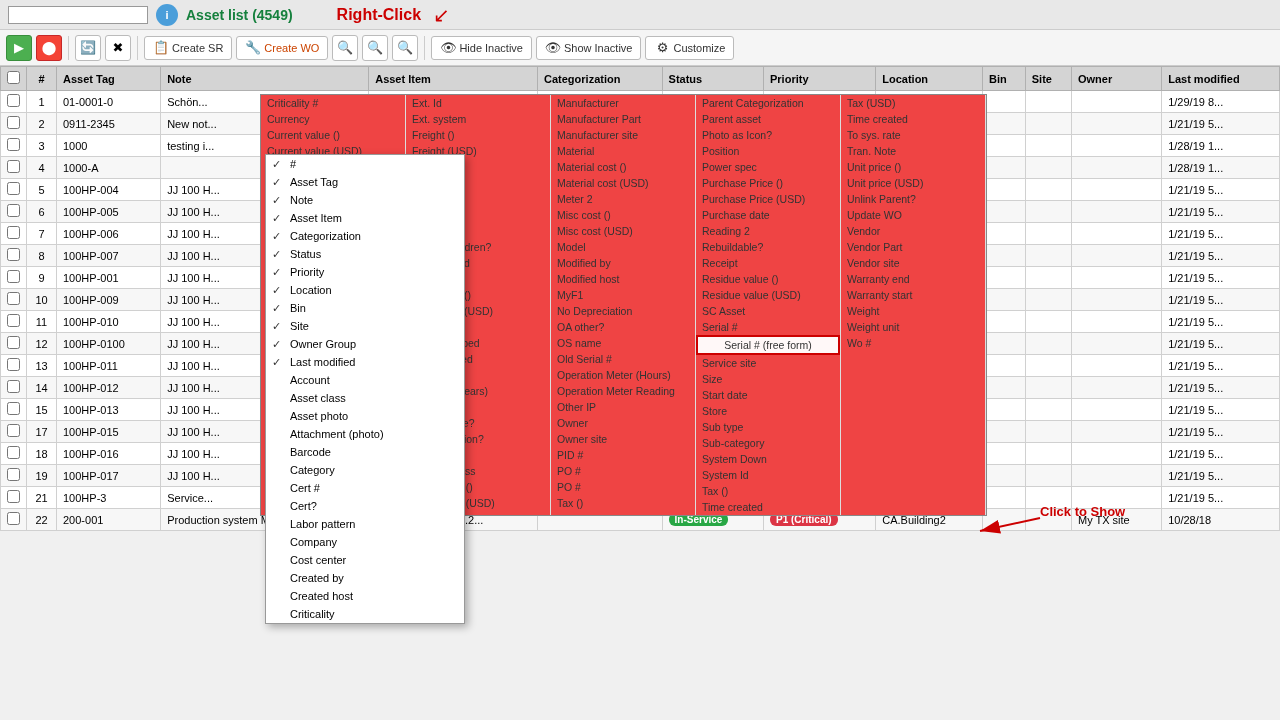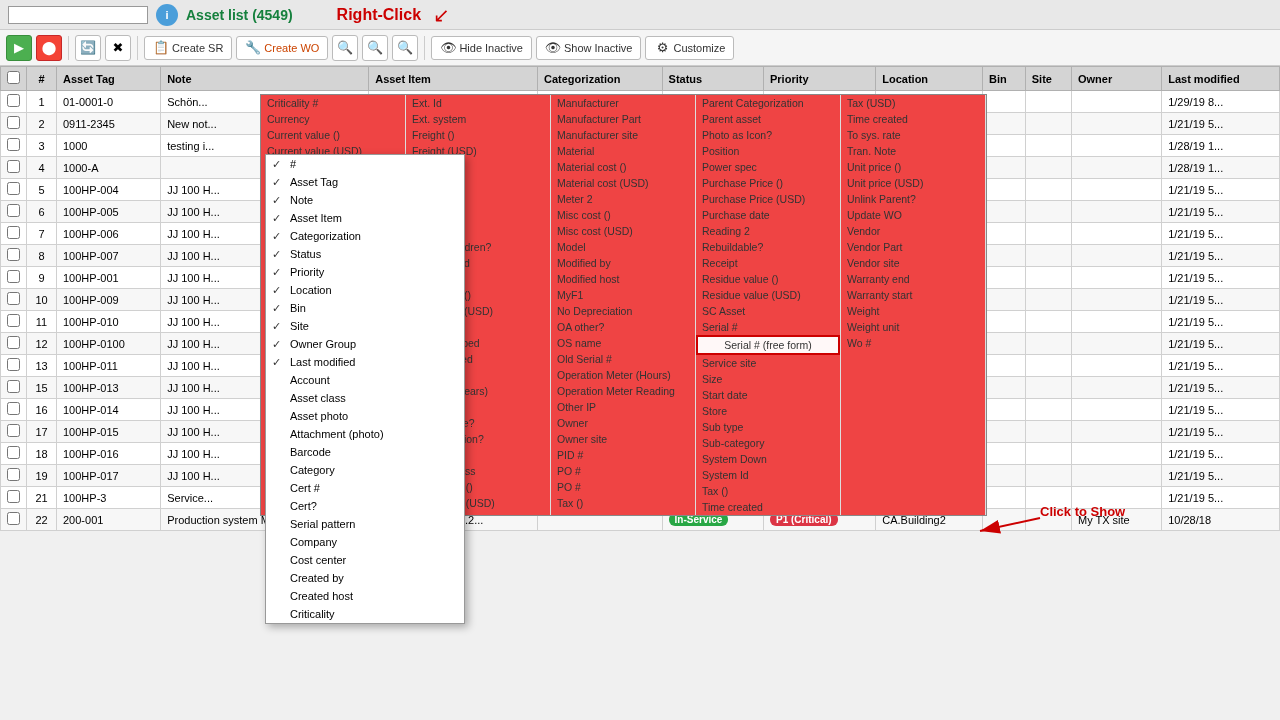--- a/index.html
+++ b/index.html
@@ -306,37 +306,37 @@
     <td></td>
     <td></td>
     <td></td>
     <td></td>
     <td></td>
     <td></td>
     <td>1/21/19 5...</td>
   </tr>
           <tr>
     <td class="cb-col"><input type="checkbox" style=""></td>
+    <td class="num-col">14</td>
+    <td>100HP-012</td>
+    <td>JJ 100 H...</td>
+    <td></td>
+    <td></td>
+    <td></td>
+    <td></td>
+    <td></td>
+    <td></td>
+    <td></td>
+    <td></td>
+    <td>1/21/19 5...</td>
+  </tr>
+          <tr>
+    <td class="cb-col"><input type="checkbox" style=""></td>
     <td class="num-col">15</td>
     <td>100HP-013</td>
-    <td>JJ 100 H...</td>
-    <td></td>
-    <td></td>
-    <td></td>
-    <td></td>
-    <td></td>
-    <td></td>
-    <td></td>
-    <td></td>
-    <td>1/21/19 5...</td>
-  </tr>
-          <tr>
-    <td class="cb-col"><input type="checkbox" style=""></td>
-    <td class="num-col">16</td>
-    <td>100HP-014</td>
     <td>JJ 100 H...</td>
     <td></td>
     <td></td>
     <td></td>
     <td></td>
     <td></td>
     <td></td>
     <td></td>
     <td></td>
     <td>1/21/19 5...</td>
@@ -434,21 +434,21 @@
       <div class="dropdown-item checked">Owner Group</div>
       <div class="dropdown-item checked">Last modified</div>
       <div class="dropdown-item">Account</div>
       <div class="dropdown-item">Asset class</div>
       <div class="dropdown-item">Asset photo</div>
       <div class="dropdown-item">Attachment (photo)</div>
       <div class="dropdown-item">Barcode</div>
       <div class="dropdown-item">Category</div>
       <div class="dropdown-item">Cert #</div>
       <div class="dropdown-item">Cert?</div>
-      <div class="dropdown-item">Serial pattern</div>
+      <div class="dropdown-item">Labor pattern</div>
       <div class="dropdown-item">Company</div>
       <div class="dropdown-item">Cost center</div>
       <div class="dropdown-item">Created by</div>
       <div class="dropdown-item">Created host</div>
       <div class="dropdown-item">Criticality</div>
     </div>
 
   <div class="columns-panel" id="columns-panel">
       <div class="col-section">
         <div class="col-item">Criticality #</div>

